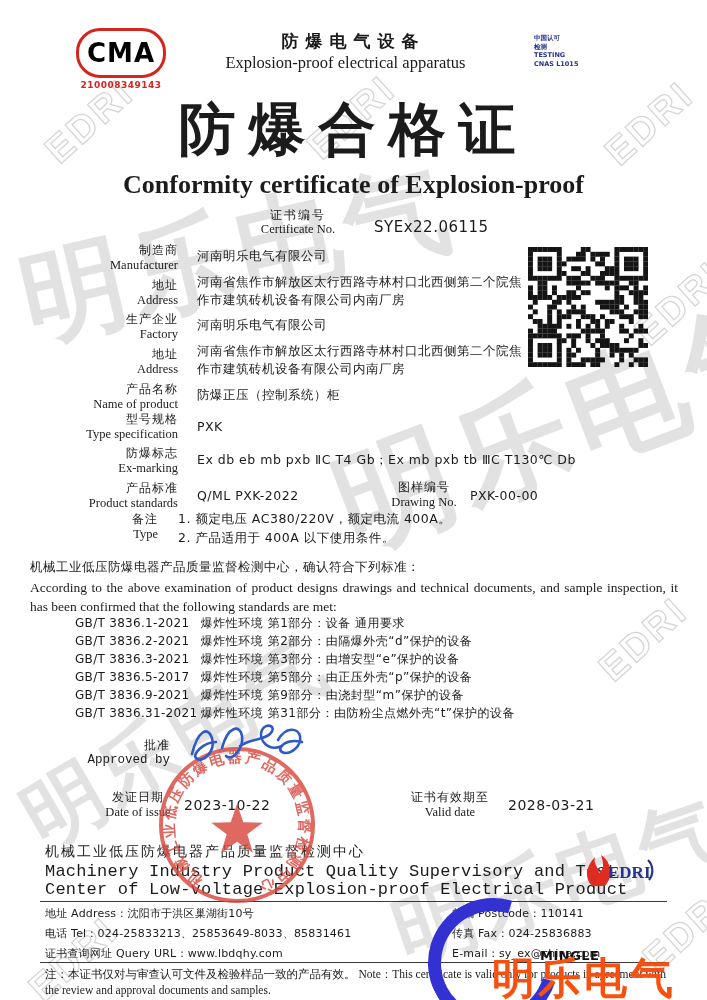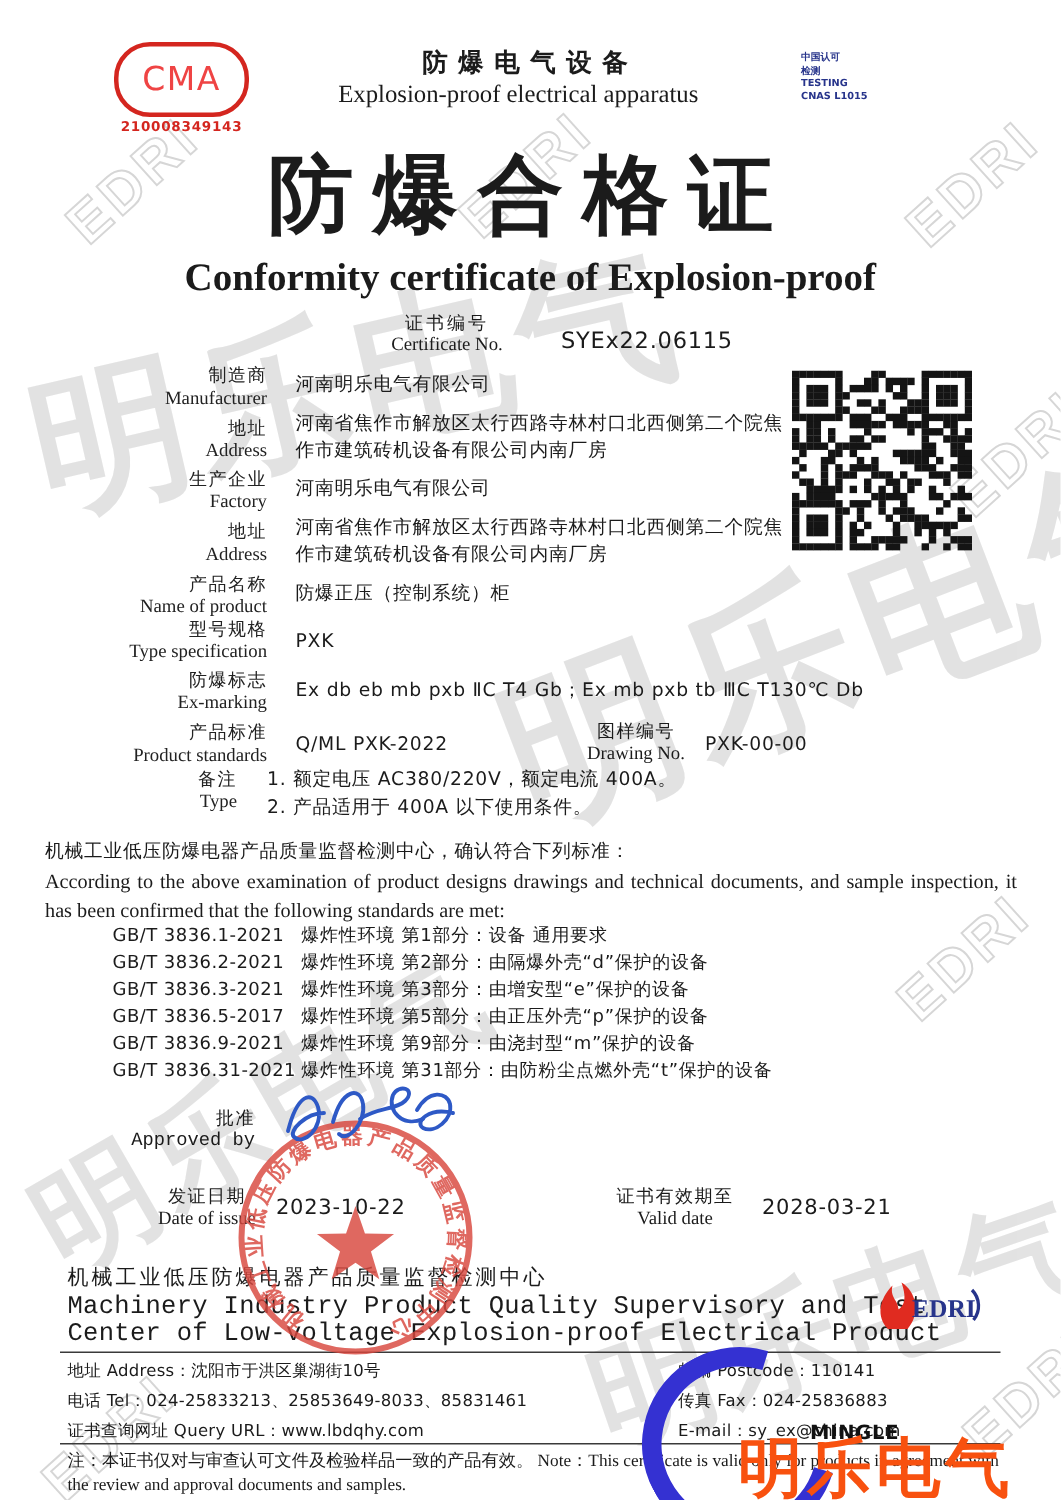--- a/index.html
+++ b/index.html
@@ -7,22 +7,22 @@
        font-family:"DejaVu Sans","Liberation Sans",sans-serif;color:#1b1b1b;}
   .abs{position:absolute;}
   
   .wm{position:absolute;color:#c7c7c7;opacity:.5;font-weight:bold;z-index:0;white-space:nowrap;
       font-family:"DejaVu Serif","Liberation Serif",serif;}
   .wm-edri{position:absolute;color:transparent;-webkit-text-stroke:1.3px #cfcfcf;opacity:.85;
       font-weight:800;font-size:38px;letter-spacing:3px;z-index:0;font-family:"Liberation Sans",sans-serif;}
   
   .cma-box{left:76px;top:28px;text-align:center;z-index:1;}
   .cma-oval{width:84px;height:44px;border:3px solid #d4261f;border-radius:24px;
-      display:flex;align-items:center;justify-content:center;color:#ef4444;
-      font-weight:400;font-size:22px;letter-spacing:1px;}
+      display:flex;align-items:center;justify-content:center;color:#000000;
+      font-weight:700;font-size:26px;letter-spacing:1px;}
   .cma-num{color:#d4261f;font-size:9px;font-weight:bold;letter-spacing:.5px;margin-top:2px;}
   .hdr-cn{left:0;right:0;top:30px;text-align:center;font-size:17px;font-weight:bold;letter-spacing:7px;z-index:1;}
   .hdr-en{left:0;right:16px;top:53px;text-align:center;font-size:16.5px;z-index:1;
       font-family:"Liberation Serif",serif;}
   .cnas-box{left:528px;top:34px;display:flex;align-items:center;z-index:1;}
   .cnas-oval{width:74px;height:38px;border:3.5px solid #27348b;border-radius:50%;
       display:flex;align-items:center;justify-content:center;color:#27348b;
       font-weight:900;font-style:italic;font-size:16px;letter-spacing:1px;}
   .cnas-side{margin-left:6px;color:#27348b;font-size:6.5px;line-height:8.5px;font-weight:bold;}
   

